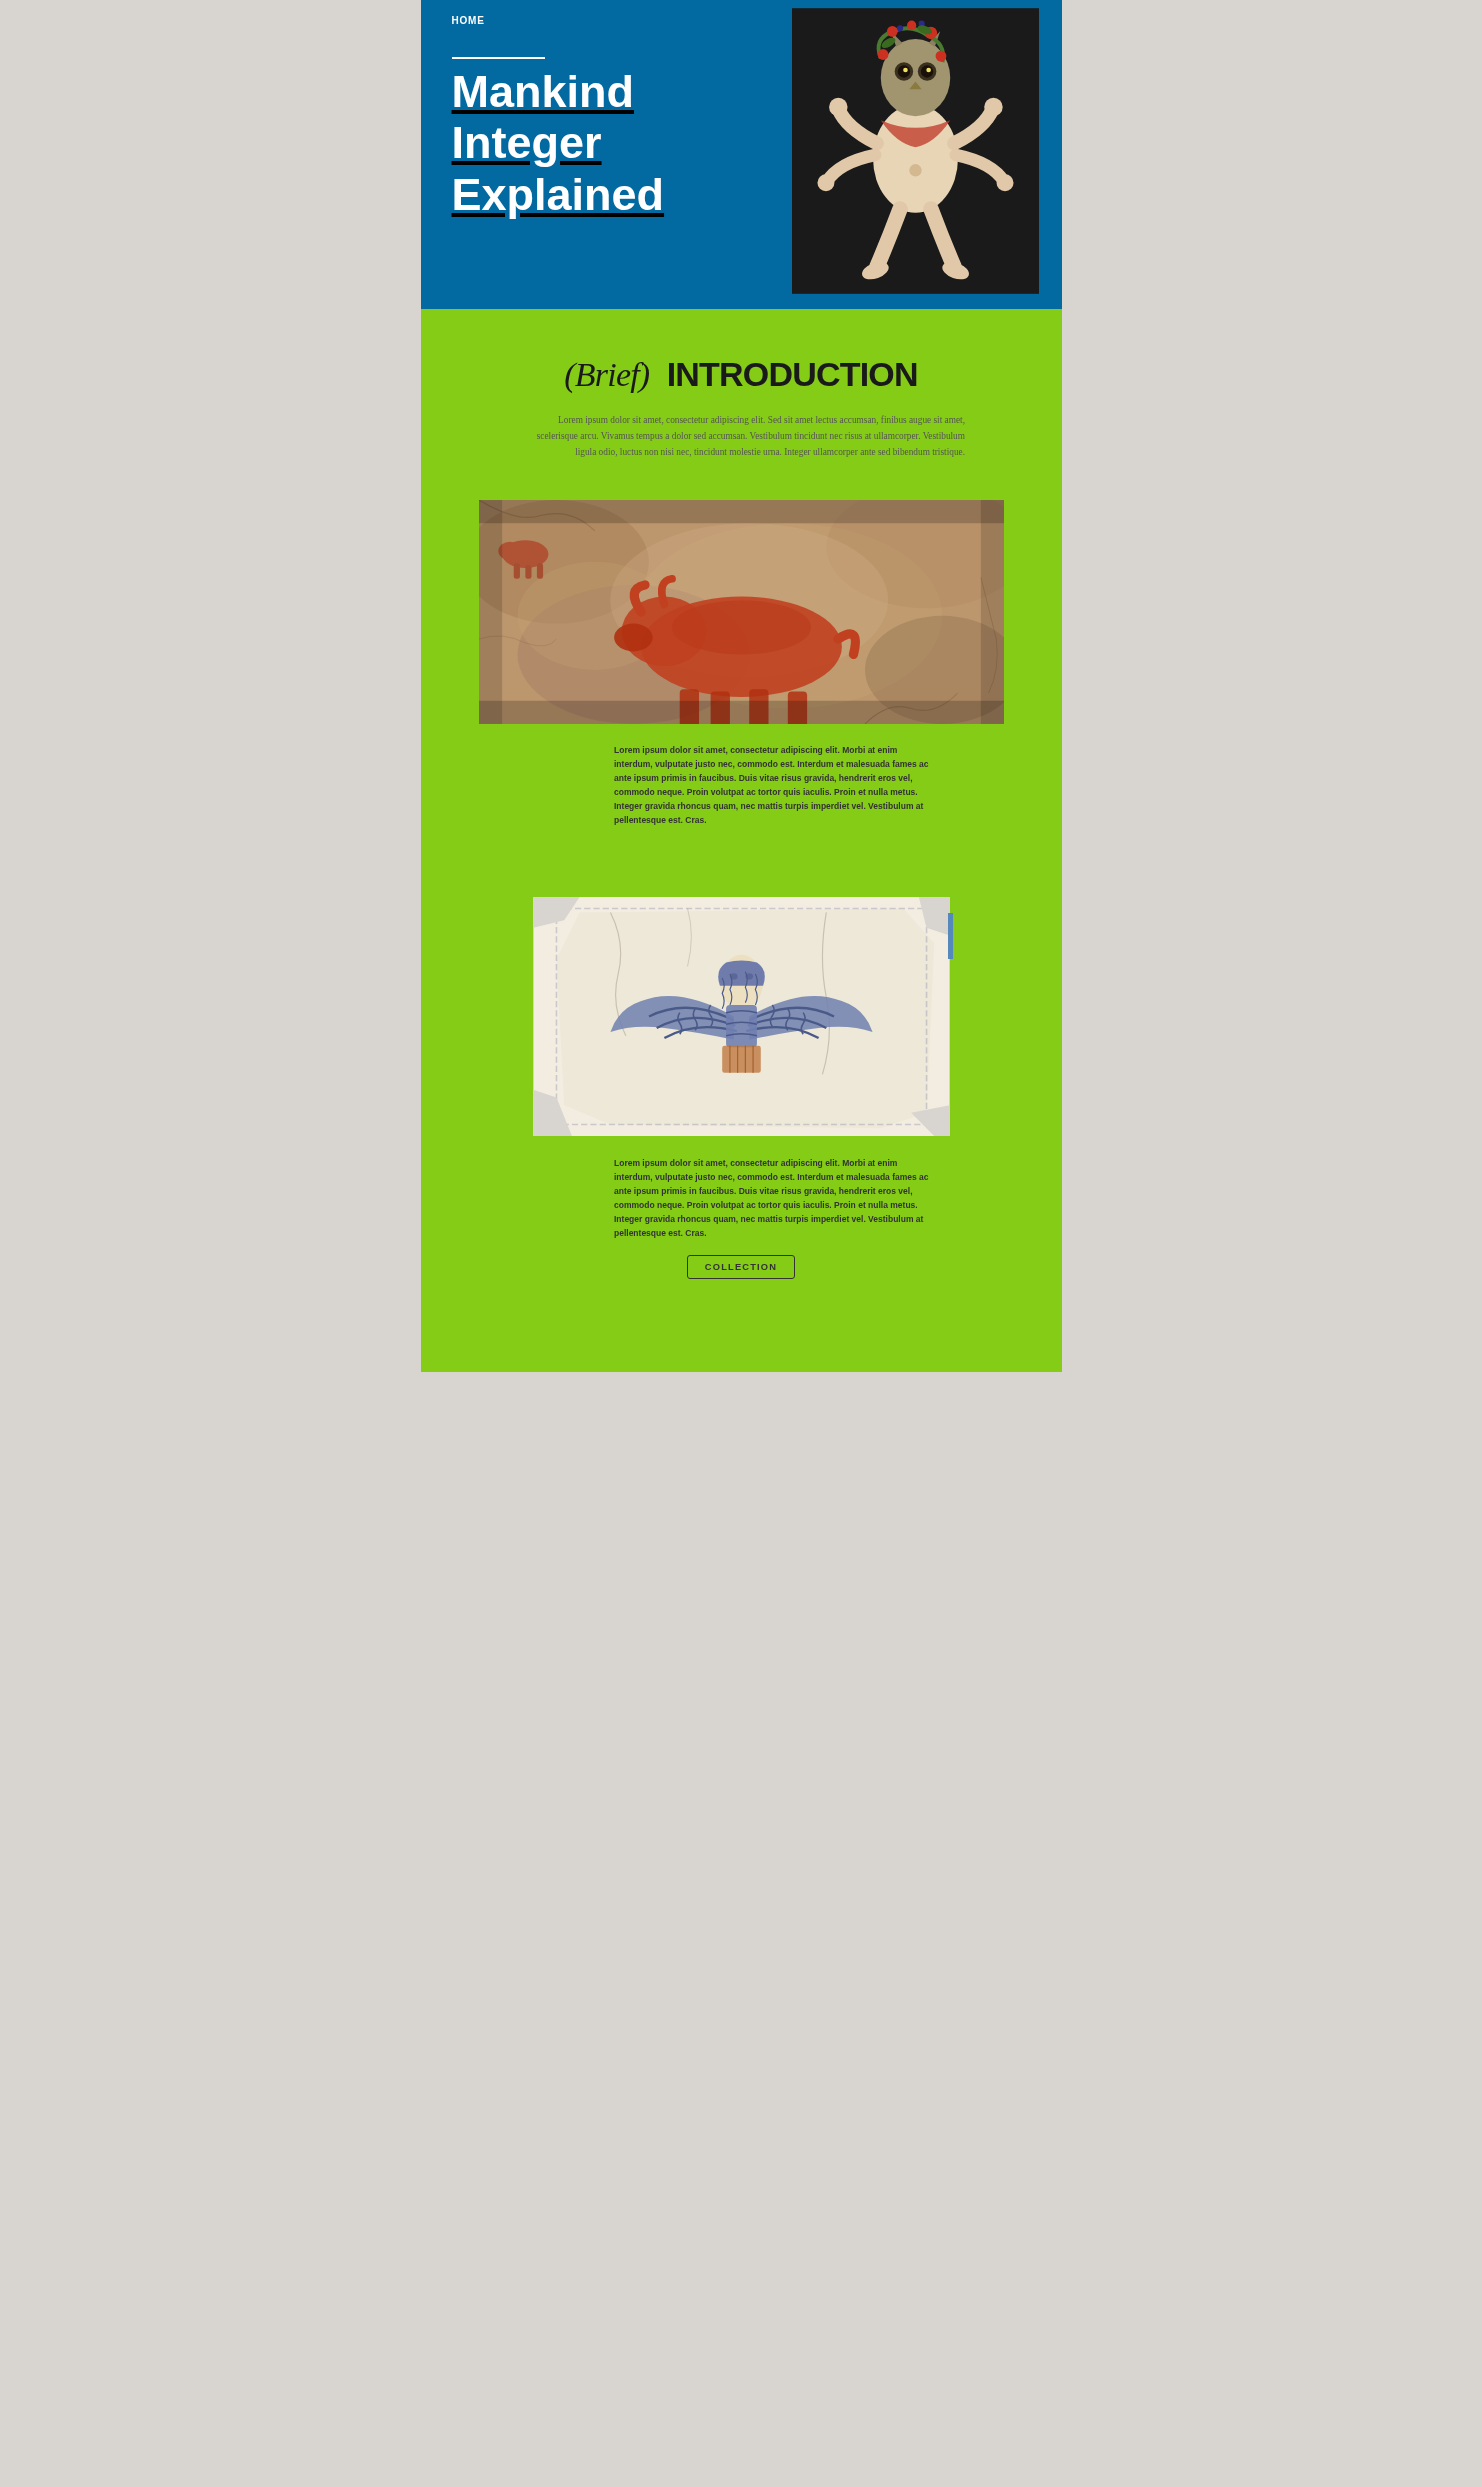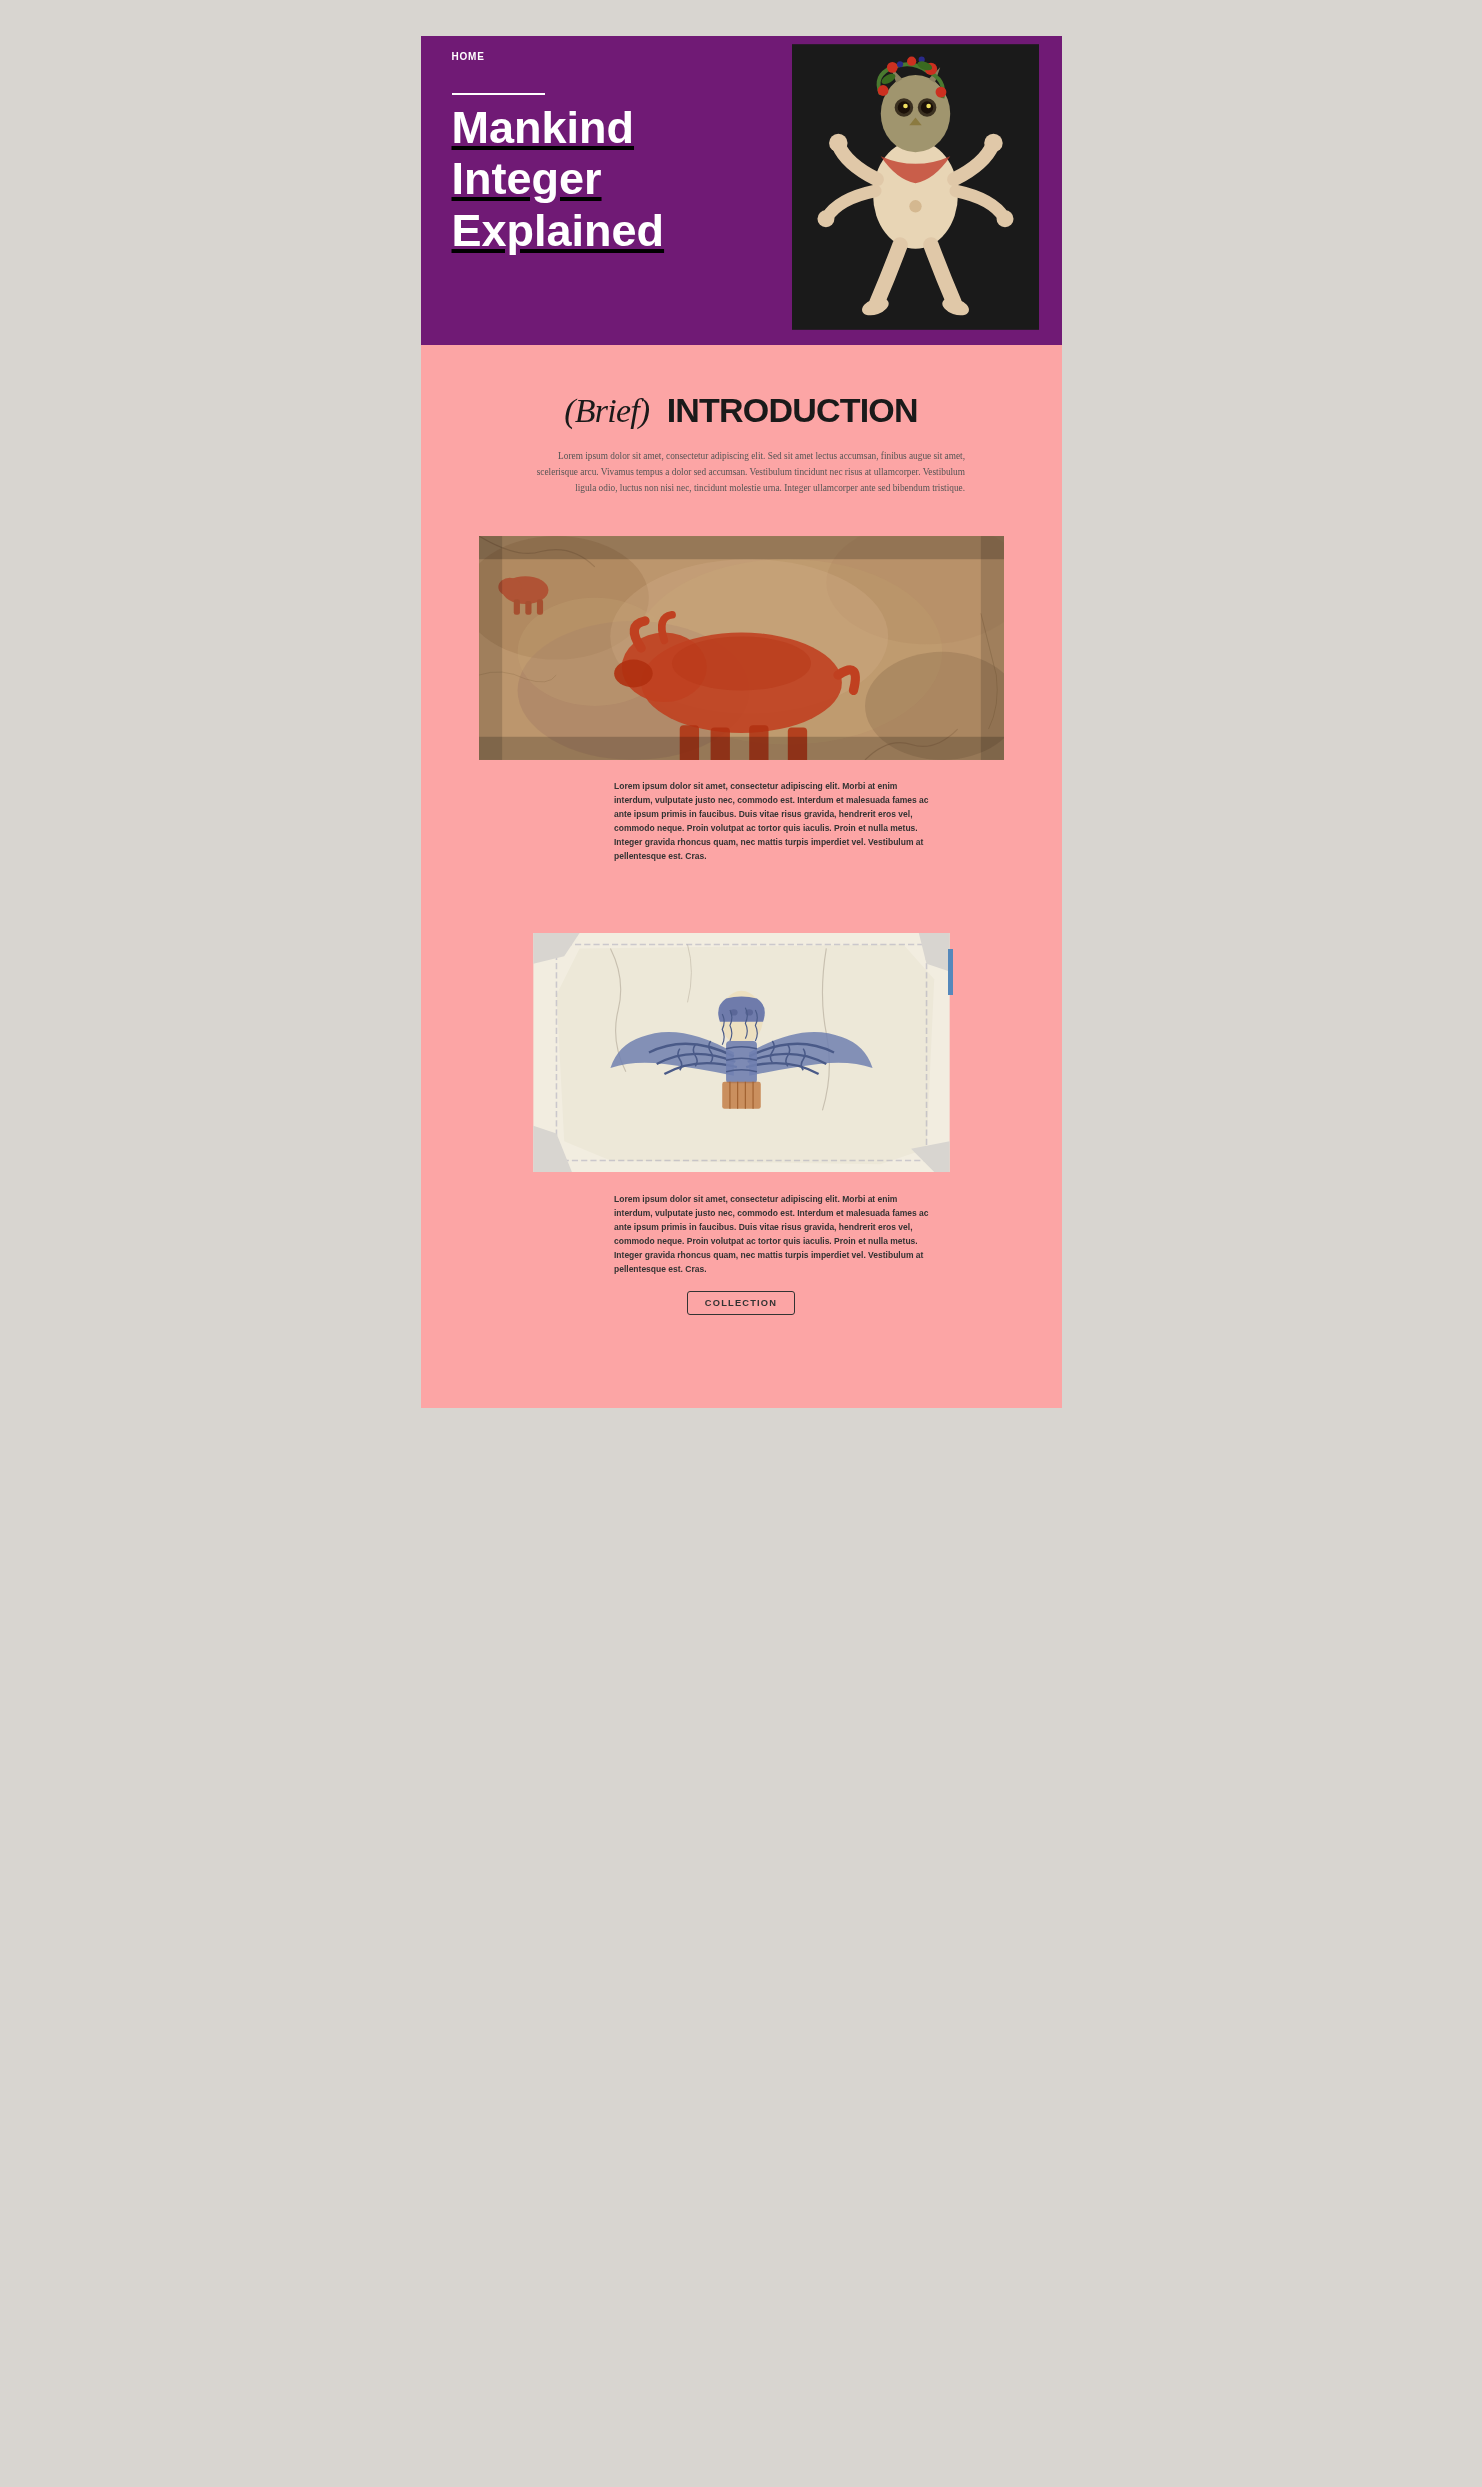--- a/index.html
+++ b/index.html
@@ -10,27 +10,26 @@
 
     body {
       font-family: Georgia, 'Times New Roman', serif;
       background: #d8d5d0;
       width: 641px;
       margin: 0 auto;
     }
 
     
     .hero {
-      background: #701a75;
+      background: #0369a1;
       width: 100%;
       min-height: 309px;
       position: relative;
       overflow: hidden;
       padding: 0;
-      margin-top: 36px;
     }
 
     .hero-nav {
       display: flex;
       justify-content: space-between;
       align-items: center;
       padding: 15.4px 31px;
     }
 
     .hero-nav a {
@@ -75,21 +74,21 @@
     }
 
     
     .creature-placeholder {
       width: 100%;
       height: 100%;
     }
 
     
     .main-content {
-      background: #fca5a5;
+      background: #84cc16;
       padding: 46px 31px 62px 31px;
     }
 
     .intro-section {
       text-align: center;
       margin-bottom: 39px;
     }
 
     .intro-title {
       font-size: 34px;

